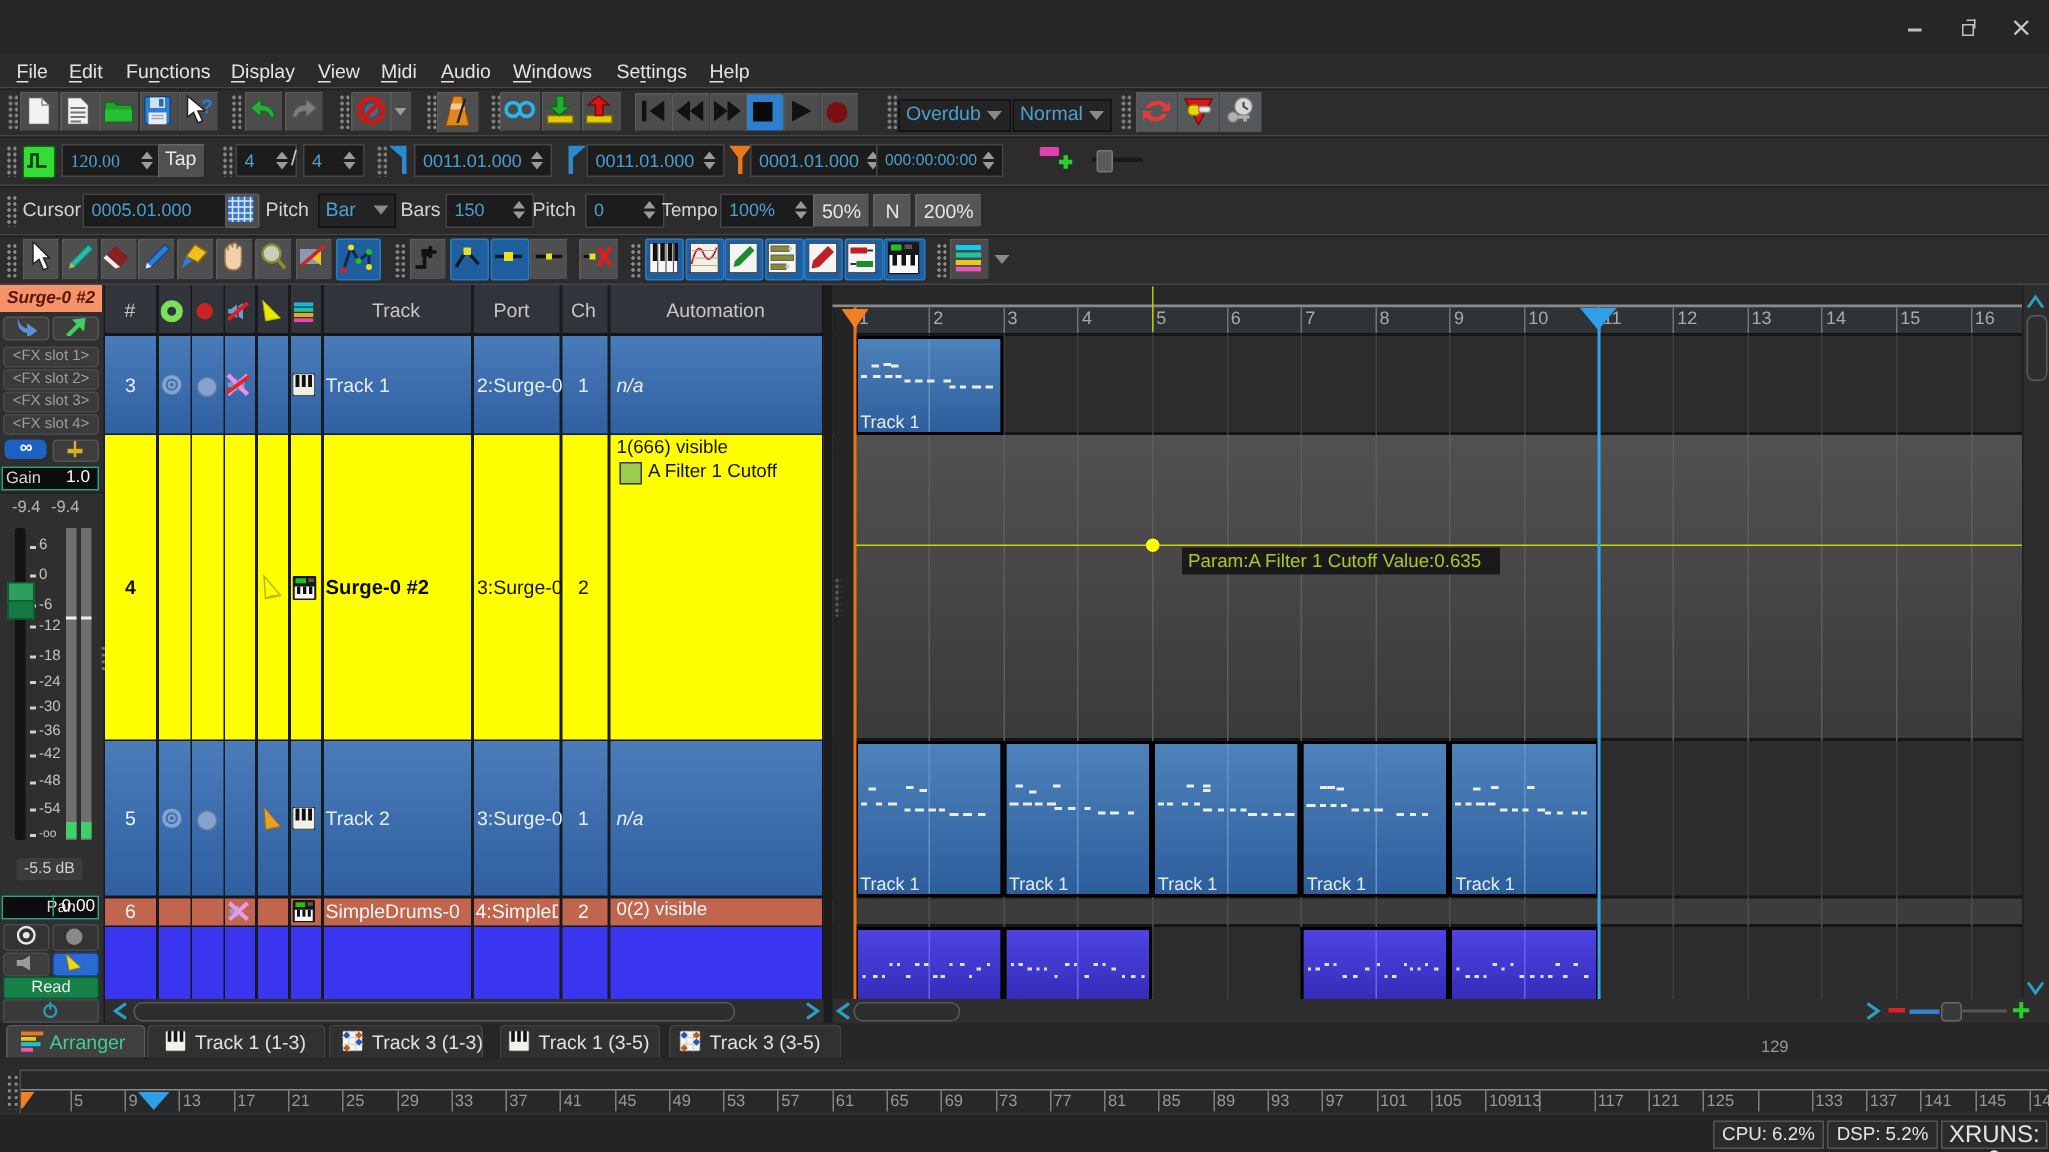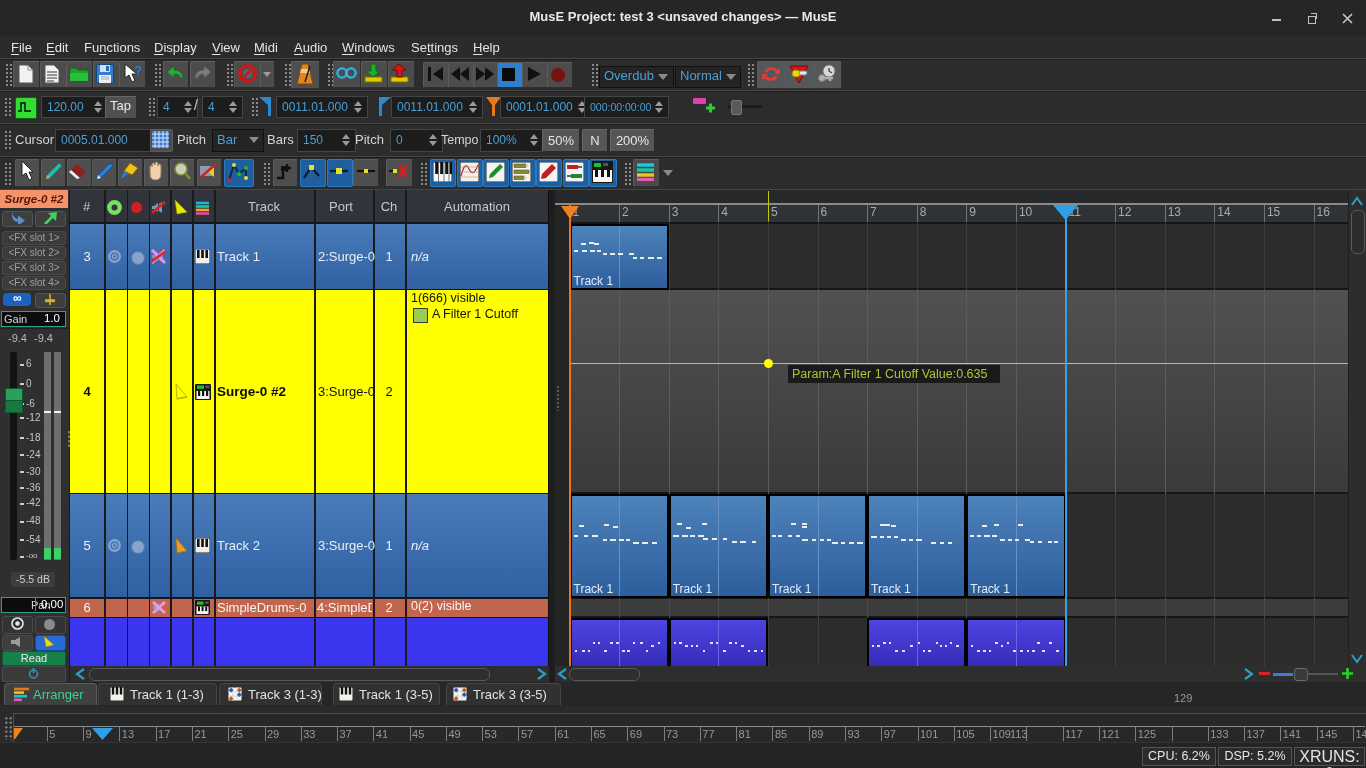--- a/index.html
+++ b/index.html
@@ -13,21 +13,20 @@
 .handle{position:absolute;width:7px;background-image:radial-gradient(circle,#8a8a8a 1px,transparent 1.3px);background-size:4px 4px;}
 .mi{color:#e4e4e4;font-size:13px;position:absolute;top:4px;}
 .mi u{text-decoration-thickness:1px;text-underline-offset:2px;}
 .rnum{position:absolute;color:#a6abaf;font-size:12px;top:2px;}
 .bnum{position:absolute;color:#989898;font-size:11px;top:1px;}
 svg{display:block;}
 </style></head><body>
 <div id="app">
 
 <div class="abs" style="left:0;top:0;width:1366px;height:36px;background:#262626;"></div>
-<div class="abs" style="left:0;top:9px;width:1366px;text-align:center;color:#e9e9e9;font-size:13px;font-weight:bold;">MusE Project: test 3 &lt;unsaved changes&gt; — MusE</div>
 <div class="abs" style="left:1272px;top:19px;width:9px;height:2px;background:#c0c0c0;"></div>
 <div class="abs" style="left:1308px;top:16px;width:6px;height:6px;border:1px solid #c0c0c0;"></div>
 <div class="abs" style="left:1311px;top:13px;width:5px;height:5px;border-top:1px solid #c0c0c0;border-right:1px solid #c0c0c0;"></div>
 <svg class="abs" style="left:1342px;top:13px" width="11" height="11">
       <path d="M1 1 L10 10 M10 1 L1 10" stroke="#c8c8c8" stroke-width="1.6"></path>
     </svg>
 <div class="abs" style="left:0;top:36px;width:1366px;height:22px;background:#2b2b2b;border-bottom:1px solid #242424;"></div>
 <div class="mi" style="left:11px;top:40px"><u>F</u>ile</div>
 <div class="mi" style="left:46px;top:40px"><u>E</u>dit</div>
 <div class="mi" style="left:84px;top:40px">Fu<u>n</u>ctions</div>
@@ -168,21 +167,21 @@
       <circle cx="5" cy="14" r="3.5" fill="#b0b0b0" stroke="#777"></circle>
       <path d="M8 14 h8 M13 14 v3" stroke="#b0b0b0" stroke-width="2.4"></path>
     </svg>
 <div class="handle" style="left:4px;top:97px;height:21px"></div>
 <div class="handle" style="left:148px;top:97px;height:21px"></div>
 <div class="handle" style="left:251px;top:97px;height:21px"></div>
 <div class="abs" style="left:15px;top:97px;width:20px;height:20px;background:#33dd33;border:1px solid #116611;border-radius:2px;"></div>
 <svg class="abs" style="left:17px;top:99px" width="16" height="16">
       <path d="M1 12 h3 v-8 h4 v8 h6" fill="none" stroke="#0a3a0a" stroke-width="1.8"></path>
     </svg>
-<div class="spin" style="left:41px;top:96px;width:60px;height:20px;font-size:12px;">120.00<div class="sar"></div></div>
+<div class="spin" style="left:41px;top:96px;width:60px;height:20px;font-size:12px;font-family:Liberation Serif, serif;">120.00<div class="sar"></div></div>
 <div class="abs" style="left:105px;top:96px;width:30px;height:21px;background:#505050;border:1px solid #666;border-bottom-color:#2a2a2a;border-right-color:#2a2a2a;border-radius:2px;"></div>
 <div class="abs" style="left:110px;top:98px;color:#e8e8e8;font-size:13px;position:absolute;">Tap</div>
 <div class="spin" style="left:157px;top:96px;width:34px;height:20px;font-size:12px;">4<div class="sar"></div></div>
 <div class="abs" style="left:194px;top:97px;color:#cccccc;font-size:14px;position:absolute;">/</div>
 <div class="spin" style="left:202px;top:96px;width:34px;height:20px;font-size:12px;">4<div class="sar"></div></div>
 <svg class="abs" style="left:259px;top:97px" width="14" height="19">
       <path d="M12 0 L12 19 L9 19 L9 8 L0 0 Z" fill="#2a8ad0"></path>
     </svg>
 <div class="spin" style="left:276px;top:96px;width:85px;height:20px;font-size:12px;">0011.01.000<div class="sar"></div></div>
 <svg class="abs" style="left:377px;top:97px" width="14" height="19">

